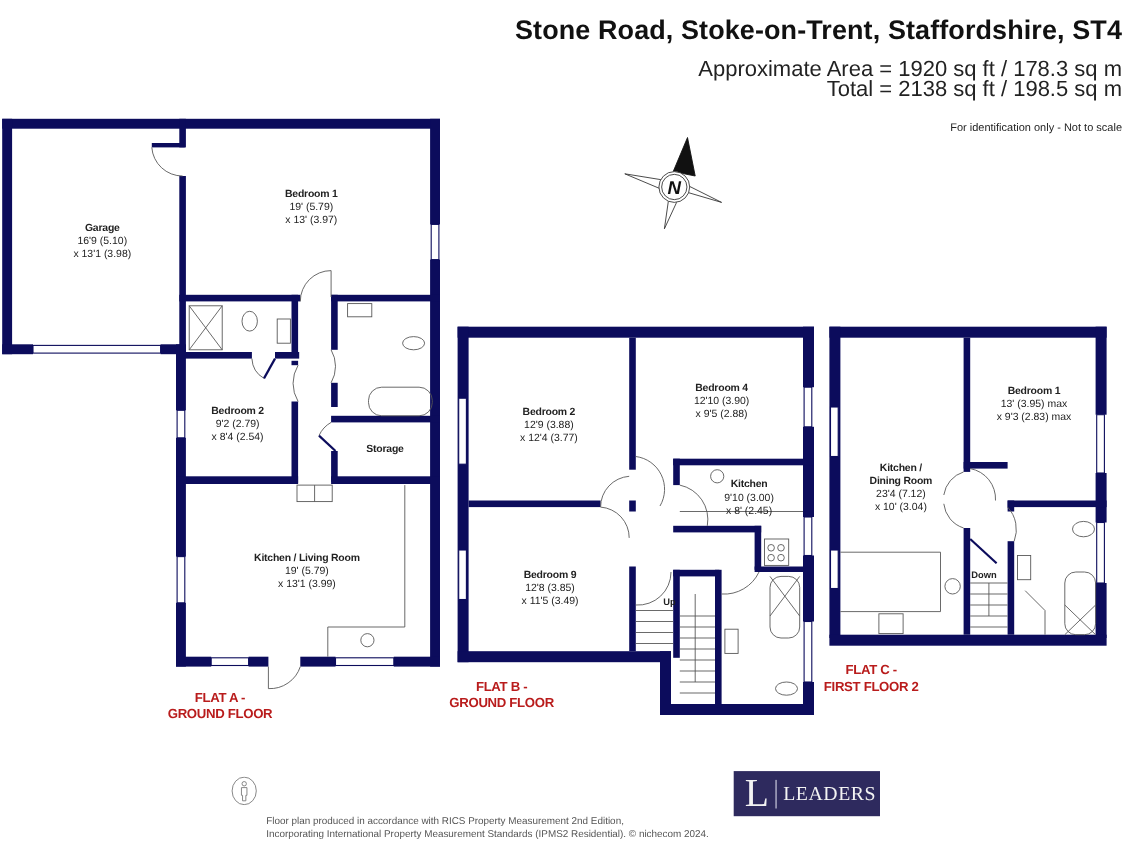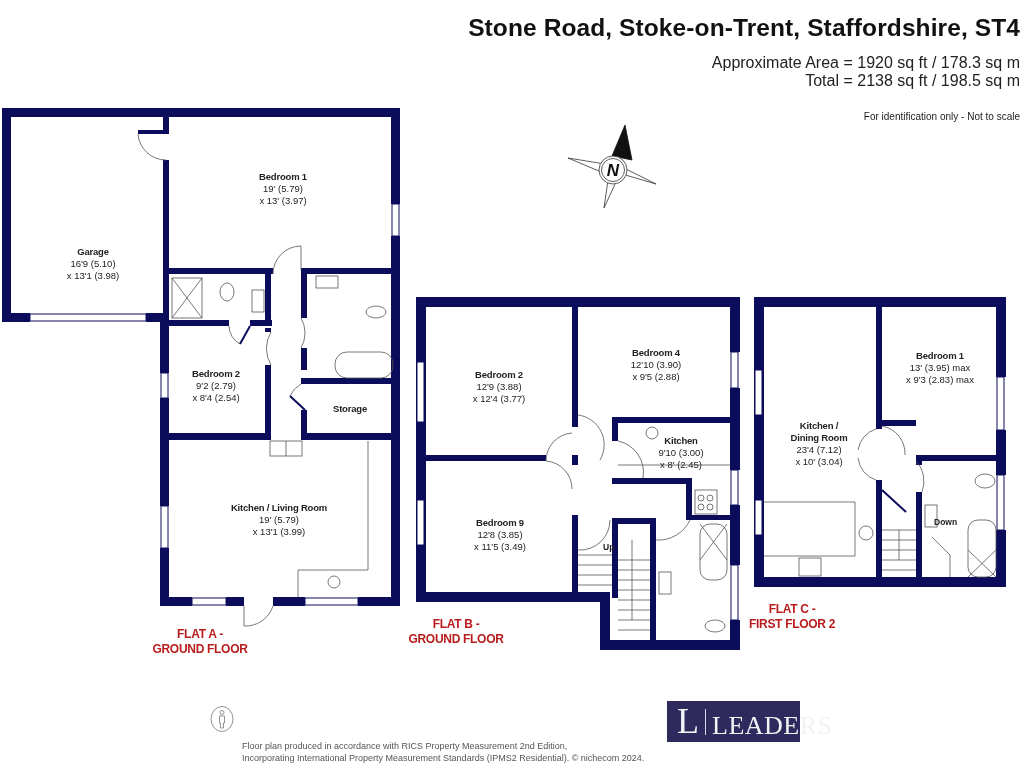--- a/index.html
+++ b/index.html
@@ -1,31 +1,31 @@
 <!DOCTYPE html>
 <html><head>
 <meta charset="utf-8">
 <style>
   html, body { margin:0; padding:0; background:#ffffff; }
   body { width:1024px; height:768px; position:relative; overflow:hidden; font-family:"Liberation Sans", sans-serif; color:#111; }
   .title { position:absolute; right:4px; top:14px; font-size:24.5px; font-weight:bold; letter-spacing:0.1px; white-space:nowrap; color:#111; }
-  .areas { position:absolute; right:4px; top:54px; text-align:right; font-size:16px; line-height:18px; color:#222; }
+  .areas { position:absolute; right:4px; top:54px; text-align:right; font-size:20px; line-height:18px; color:#222; }
   .disclaimer { position:absolute; right:4px; top:111px; font-size:10px; color:#222; }
   svg.plan { position:absolute; left:0; top:0; }
   .room-label { position:absolute; text-align:center; font-size:9.5px; line-height:12px; color:#222; white-space:nowrap; transform:translateX(-50%); }
   .room-label .nm { font-weight:bold; font-size:9.5px; letter-spacing:-0.2px; }
   .floor-label { position:absolute; font-weight:bold; font-size:12px; line-height:15px; color:#b91c1c; text-align:center; letter-spacing:-0.3px; transform:translateX(-50%); white-space:nowrap;}
   .small-lbl { position:absolute; font-weight:bold; font-size:8.5px; color:#222; }
   .footer { position:absolute; left:209px; top:704px; width:450px; }
   .footer .person { position:absolute; left:0; top:2px; width:26px; height:26px; }
   .footer .txt { position:absolute; left:33px; top:0; font-size:9px; line-height:12px; color:#555; white-space:nowrap;margin-top:36px; }
   .logo { position:absolute; left:667px; top:701px; width:133px; height:41px; background:#2e2a5e; color:#f3f3f3; font-family:"Liberation Serif", serif; }
   .logo .L { position:absolute; left:10px; top:2px; font-size:36px; line-height:36px; }
   .logo .bar { position:absolute; left:38px; top:8px; width:1px; height:26px; background:#d8d8e8; }
-  .logo .word { position:absolute; left:45px; top:10px; font-size:26px; letter-spacing:0.5px; }
+  .logo .word { position:absolute; left:45px; top:10px; font-size:18px; letter-spacing:0.5px; }
 </style>
 </head>
 <body>
 
 <div class="title">Stone Road, Stoke-on-Trent, Staffordshire, ST4</div>
 <div class="areas">
   <div>Approximate Area = 1920 sq ft / 178.3 sq m</div>
   <div>Total = 2138 sq ft / 198.5 sq m</div>
 </div>
 <div class="disclaimer">For identification only - Not to scale</div>
@@ -209,21 +209,21 @@
     </g>
     <rect x="925" y="505" width="12" height="22"></rect>
     <ellipse cx="985" cy="481" rx="10" ry="7"></ellipse>
     <polyline points="932,537 950,555 950,577"></polyline>
     <rect x="968" y="520" width="28" height="57" rx="10"></rect>
       <line x1="968" y1="550" x2="996" y2="577"></line>
       <line x1="996" y1="550" x2="968" y2="577"></line>
   </g>
 </svg>
 
-<div class="room-label" style="left:93px; top:202px;margin-top:44px;">
+<div class="room-label" style="left:93px; top:202px;">
   <div class="nm">Garage</div>
   <div>16'9 (5.10)</div>
   <div>x 13'1 (3.98)</div>
 </div>
 <div class="room-label" style="left:283px; top:171px;">
   <div class="nm">Bedroom 1</div>
   <div>19' (5.79)</div>
   <div>x 13' (3.97)</div>
 </div>
 <div class="room-label" style="left:216px; top:368px;">
@@ -274,21 +274,21 @@
   <div class="nm">Kitchen /</div>
   <div class="nm">Dining Room</div>
   <div>23'4 (7.12)</div>
   <div>x 10' (3.04)</div>
 </div>
 <div class="room-label" style="left:940px; top:350px;">
   <div class="nm">Bedroom 1</div>
   <div>13' (3.95) max</div>
   <div>x 9'3 (2.83) max</div>
 </div>
-<div class="small-lbl" style="left:934px; top:517px;">Down</div>
+<div class="small-lbl" style="left:883px; top:517px;">Down</div>
 <div class="floor-label" style="left:792px; top:602px;">
   <div>FLAT C -</div>
   <div>FIRST FLOOR 2</div>
 </div>
 
 <div class="footer">
   <svg class="person" viewBox="0 0 26 26">
     <ellipse cx="13" cy="13" rx="11" ry="12.5" fill="none" stroke="#777" stroke-width="0.8"></ellipse>
     <circle cx="13" cy="6.5" r="2" fill="none" stroke="#777" stroke-width="0.8"></circle>
     <path d="M10.5,10 h5 v7 h-1 v5 h-3 v-5 h-1 z" fill="none" stroke="#777" stroke-width="0.8"></path>

